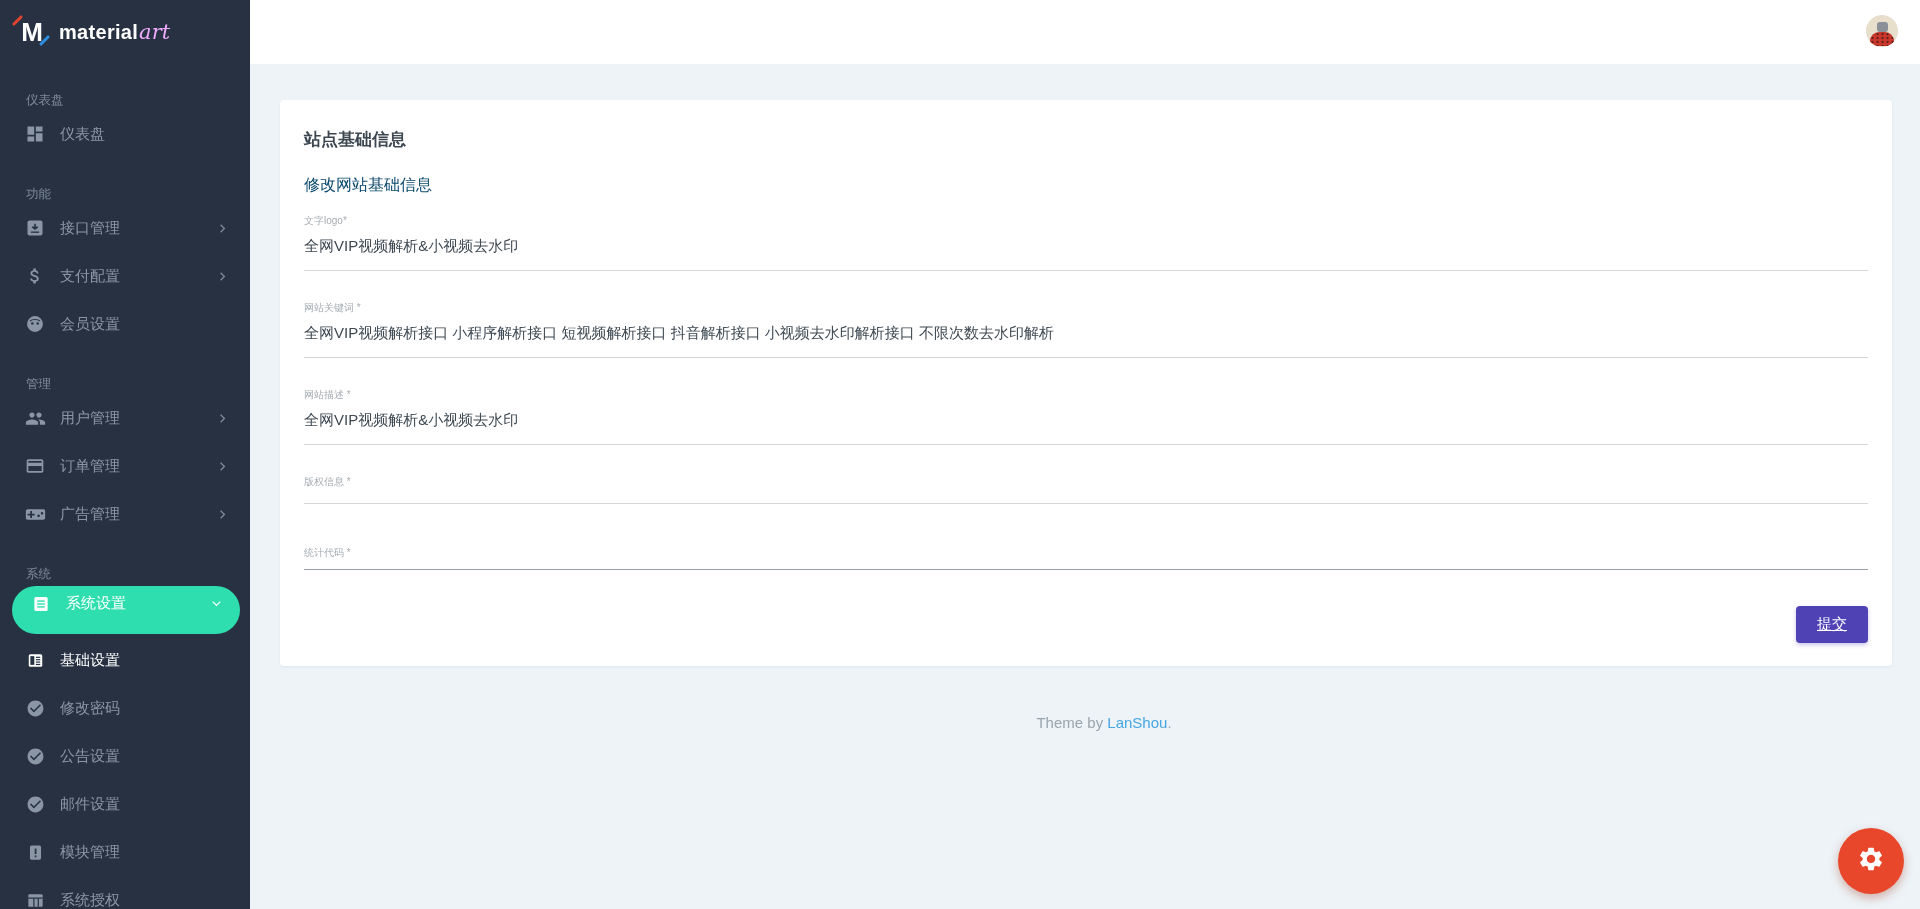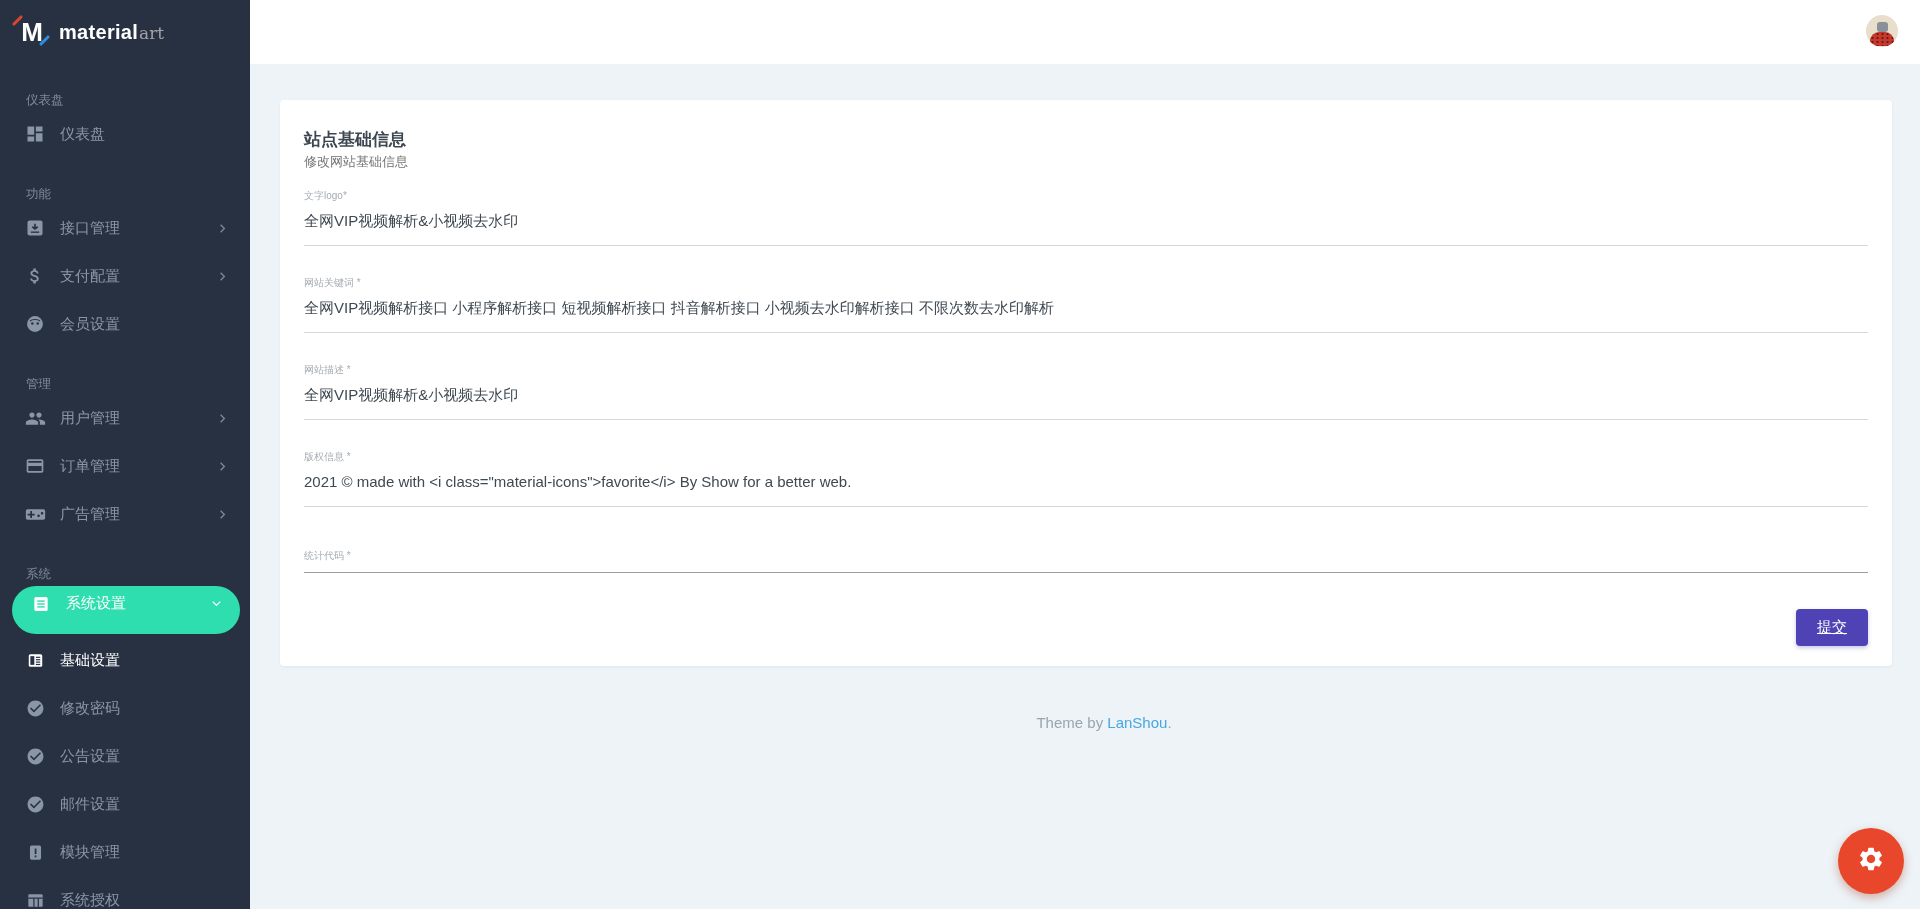--- a/index.html
+++ b/index.html
@@ -15,42 +15,42 @@
 
   
   .sidebar{position:absolute;left:0;top:0;width:250px;height:909px;background:var(--sidebar-bg);z-index:3;overflow:hidden;}
   .logo{height:64px;display:flex;align-items:center;padding:0 16px;gap:11px;}
   .monogram{position:relative;width:32px;height:32px;display:flex;align-items:center;justify-content:center;
     color:#fff;font-weight:bold;font-size:26px;line-height:1;}
   .monogram .slash-red{position:absolute;width:13px;height:3px;background:#e0442e;transform:rotate(-45deg);top:3px;left:-5px;border-radius:2px;}
   .monogram .slash-blue{position:absolute;width:13px;height:3px;background:#2e8fe0;transform:rotate(-45deg);bottom:6px;right:-3px;border-radius:2px;}
   .brand{display:flex;align-items:baseline;}
   .brand .bold{color:#fff;font-weight:bold;font-size:20px;letter-spacing:.3px;}
-  .brand .script{color:#a3a3a3;font-size:17px;font-family:"DejaVu Serif",serif;margin-left:1px;}
+  .brand .script{color:#f0abfc;font-style:italic;font-size:21px;font-family:"DejaVu Serif",serif;margin-left:1px;}
 
   .section-label{margin-top:26px;height:20px;line-height:20px;padding:0 26px;color:#7f8a99;font-size:12.5px;}
   .nav-item{height:48px;display:flex;align-items:center;gap:14px;padding:0 20px 0 24px;color:var(--sidebar-text);font-size:15px;cursor:pointer;}
   .nav-item .ic{width:22px;height:22px;display:flex;align-items:center;justify-content:center;flex:0 0 22px;}
   .nav-item svg{display:block;}
   .chev{margin-left:auto;display:flex;align-items:center;}
   .nav-item.active-pill{background:var(--active-teal);color:#fff;border-radius:24px;margin:2px 10px 2px 12px;padding:0 16px 13px 18px;height:48px;}
   .nav-item.sub-active{color:#fff;}
 
   
   .topbar{position:absolute;left:250px;top:0;right:0;height:64px;background:#fff;z-index:2;}
   .avatar{position:absolute;right:22px;top:15px;width:32px;height:32px;border-radius:50%;background:#E7DECB;overflow:hidden;cursor:pointer;}
   .avatar .head{width:11px;height:10px;background:#8a8f98;border-radius:3px;margin:7px auto 0;}
   .avatar .torso{width:24px;height:14px;background:#c9372c;border-radius:9px 9px 0 0;margin:0 auto;
     background-image:radial-gradient(#5a1f18 1px, rgba(0,0,0,0) 1.3px);background-size:5px 4px;}
 
   
   .content{position:absolute;left:250px;top:64px;right:0;bottom:0;background:var(--content-bg);}
   .card{margin:36px 28px 0 30px;height:566px;background:var(--card-bg);border-radius:4px;padding:0 24px;box-shadow:0 1px 3px rgba(40,60,80,.06);}
   .card-title{padding-top:28px;font-size:17px;font-weight:bold;color:var(--title-text);}
-  .card-subtitle{margin-top:2px;font-size:13px;color:#737373;}
+  .card-subtitle{margin-top:24px;font-size:16px;color:#0c4a6e;}
   .fgroup{margin-top:30px;}
   .fgroup.first{margin-top:18px;}
   .fgroup.last{margin-top:42px;}
   .flabel{font-size:10px;color:var(--label-text);}
   .fvalue{margin-top:9px;font-size:15px;color:var(--value-text);min-height:19px;cursor:text;}
   .fline{margin-top:14px;border-bottom:1px solid var(--divider);}
   .fline.dark{border-bottom:1px solid var(--divider-dark);margin-top:9px;}
   .submit-row{margin-top:36px;display:flex;justify-content:flex-end;}
   .submit-btn{background:var(--submit-purple);color:#fff;border:none;font-family:inherit;font-size:15px;
     padding:9px 21px;border-radius:4px;cursor:pointer;box-shadow:0 2px 4px rgba(78,66,181,.3);text-decoration:underline;}
@@ -279,21 +279,20 @@
     </div>
 
     <div class="fgroup">
       <div class="flabel">网站描述 *</div>
       <div class="fvalue">全网VIP视频解析&amp;小视频去水印</div>
       <div class="fline"></div>
     </div>
 
     <div class="fgroup">
       <div class="flabel">版权信息 *</div>
-      <div class="fvalue">2021 © made with &lt;i class="material-icons"&gt;favorite&lt;/i&gt; By Show for a better web.</div>
       <div class="fline"></div>
     </div>
 
     <div class="fgroup last">
       <div class="flabel">统计代码 *</div>
       <div class="fline dark"></div>
     </div>
 
     <div class="submit-row">
       <button class="submit-btn">提交</button>

